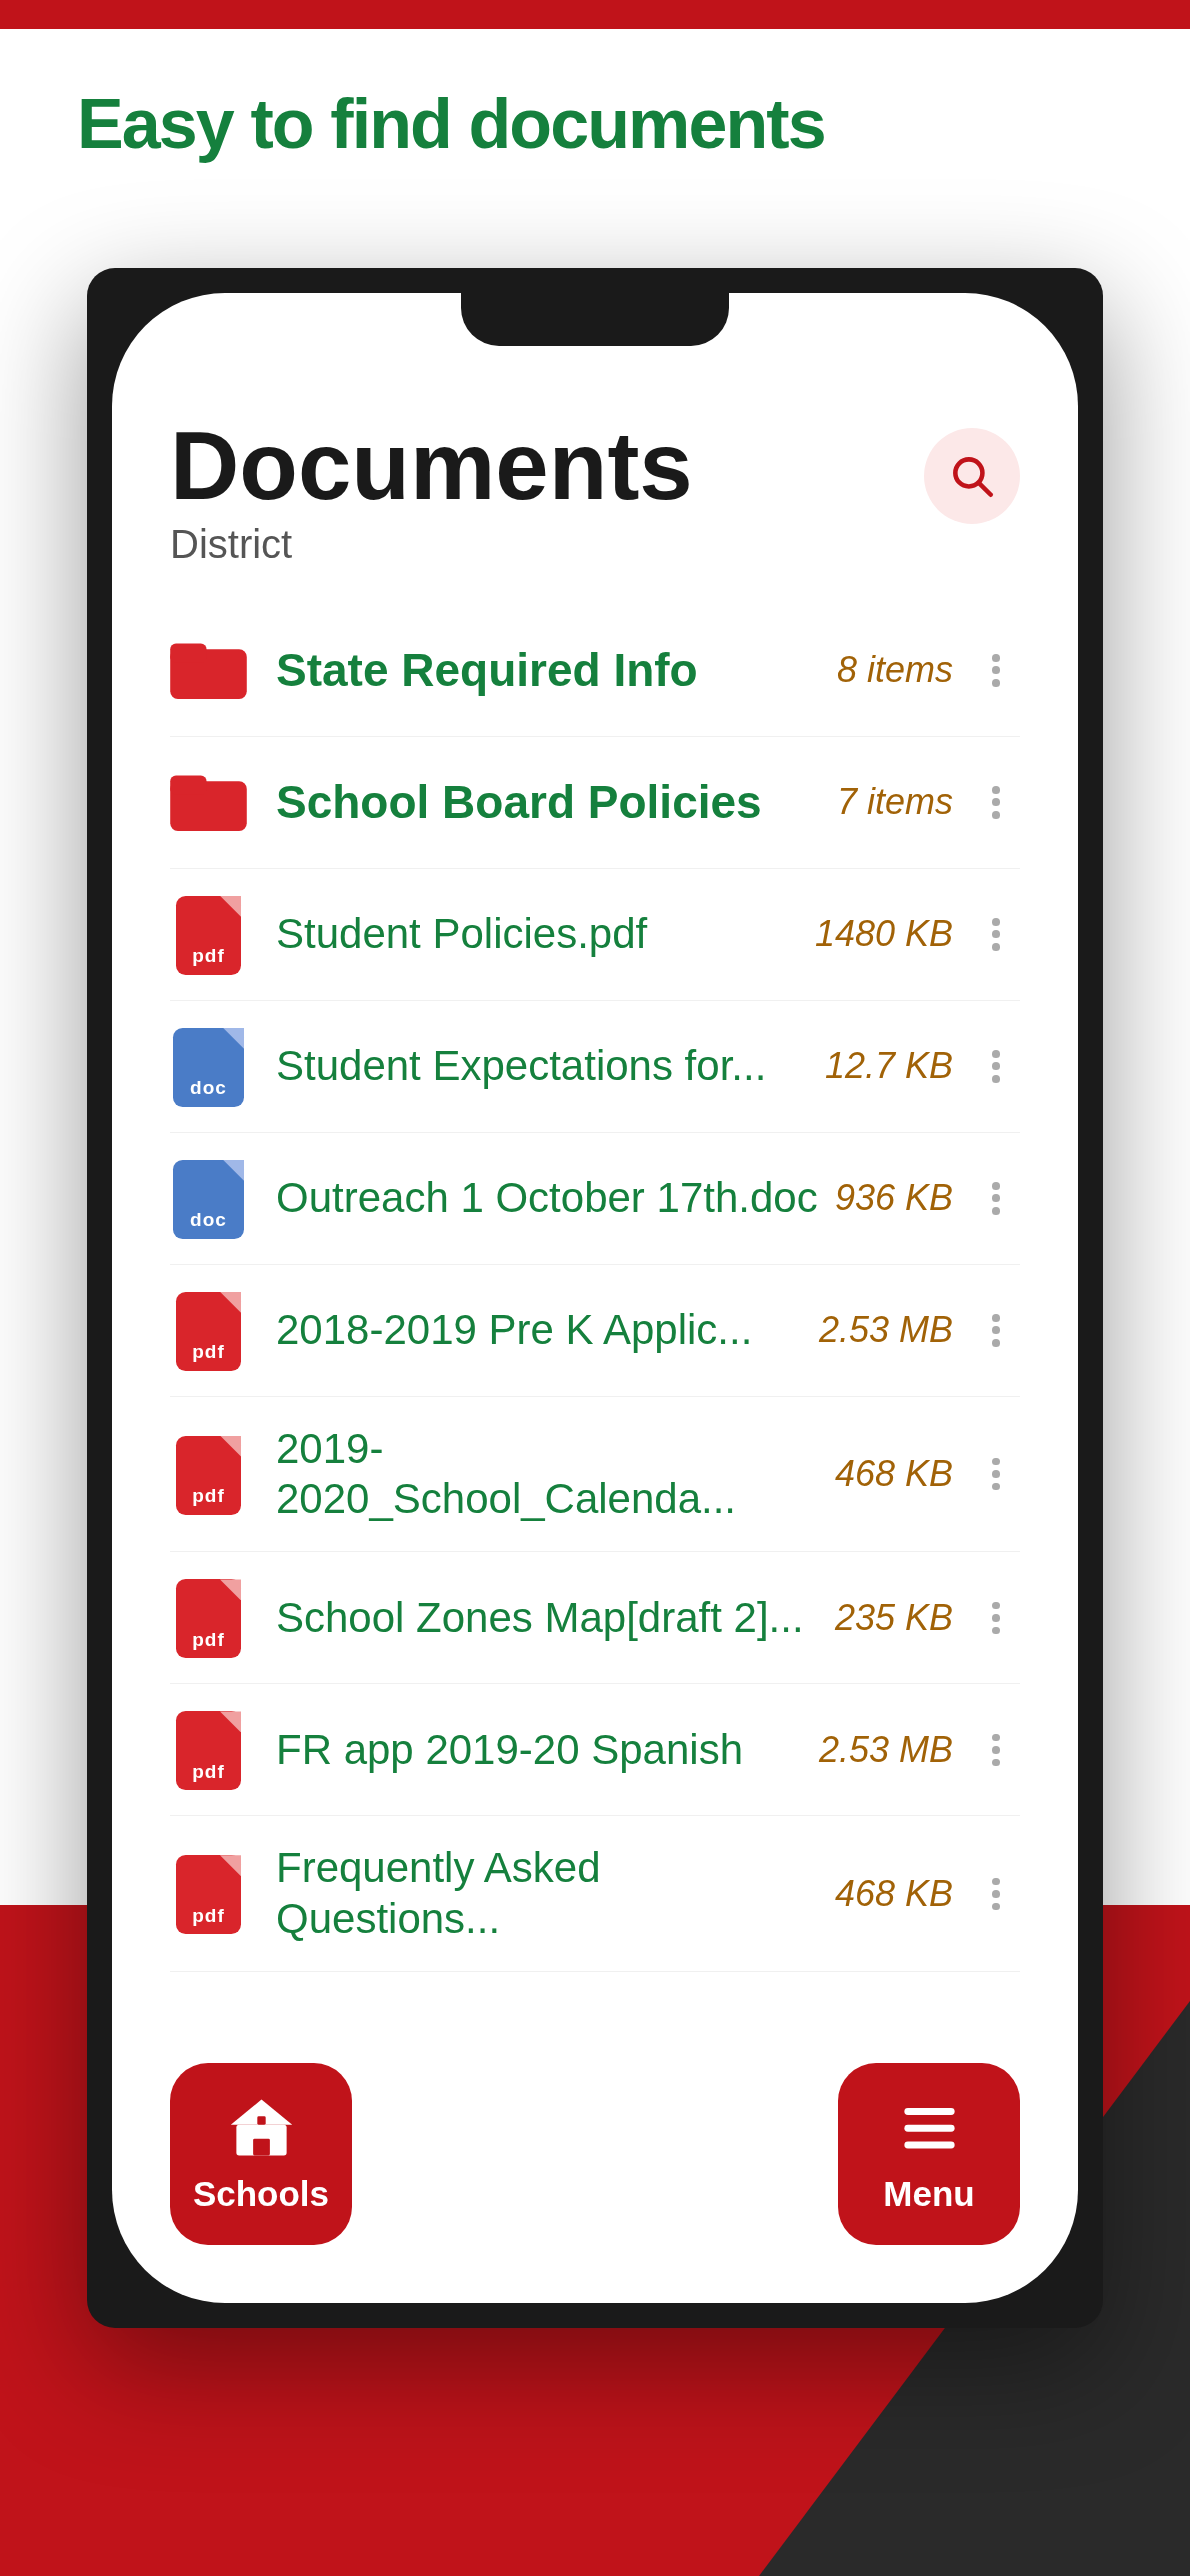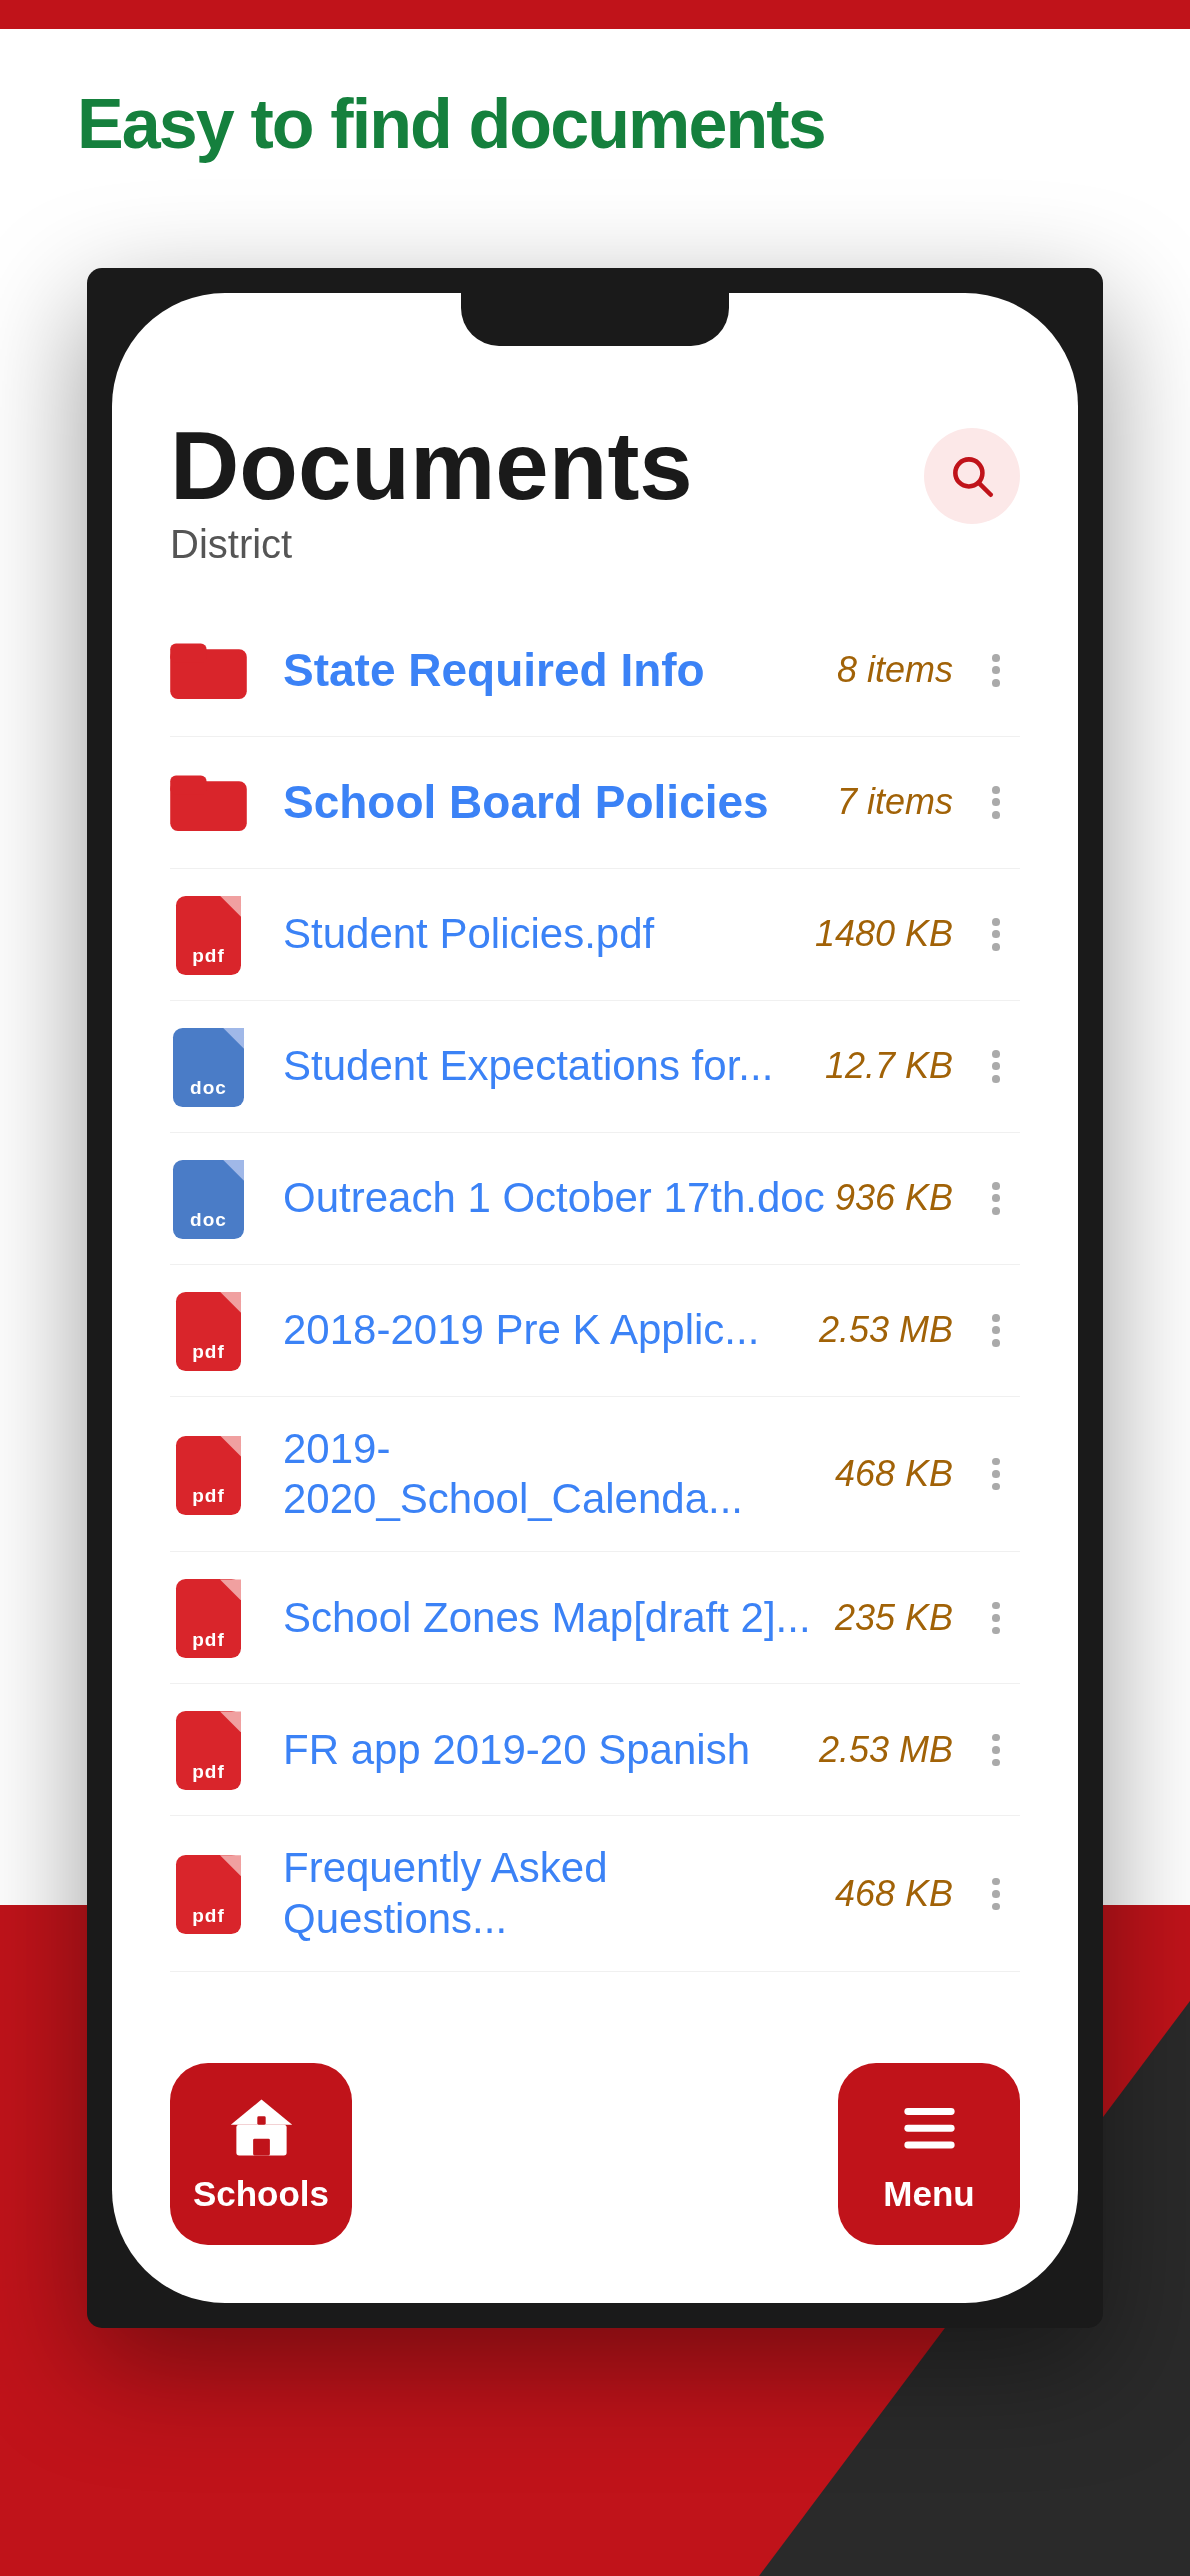--- a/index.html
+++ b/index.html
@@ -63,21 +63,21 @@
       transform: translateX(-50%);
       width: 1016px;
       height: 2060px;
     }
 
     .phone-frame {
       position: relative;
       width: 100%;
       height: 100%;
       background: #1a1a1a;
-      border-radius: 15px;
+      border-radius: 28px;
       box-shadow: 0 38px 115px rgba(0,0,0,0.4);
       padding-left: 44px;
     }
 
     .phone-screen {
       position: absolute;
       top: 25px;
       left: 25px;
       right: 25px;
       bottom: 25px;
@@ -238,24 +238,23 @@
     .doc-label {
       font-size: 19px;
       font-weight: 900;
       color: white;
       letter-spacing: 1px;
     }
 
     .file-name {
       flex: 1;
       font-size: 42px;
-      color: #3b82f6;
+      color: #15803d;
       font-weight: 400;
       line-height: 1.2;
-      margin-left: 7px;
     }
 
     .file-name.bold {
       font-weight: 800;
       font-size: 46px;
     }
 
     .file-meta {
       font-size: 36px;
       color: #a16207;

